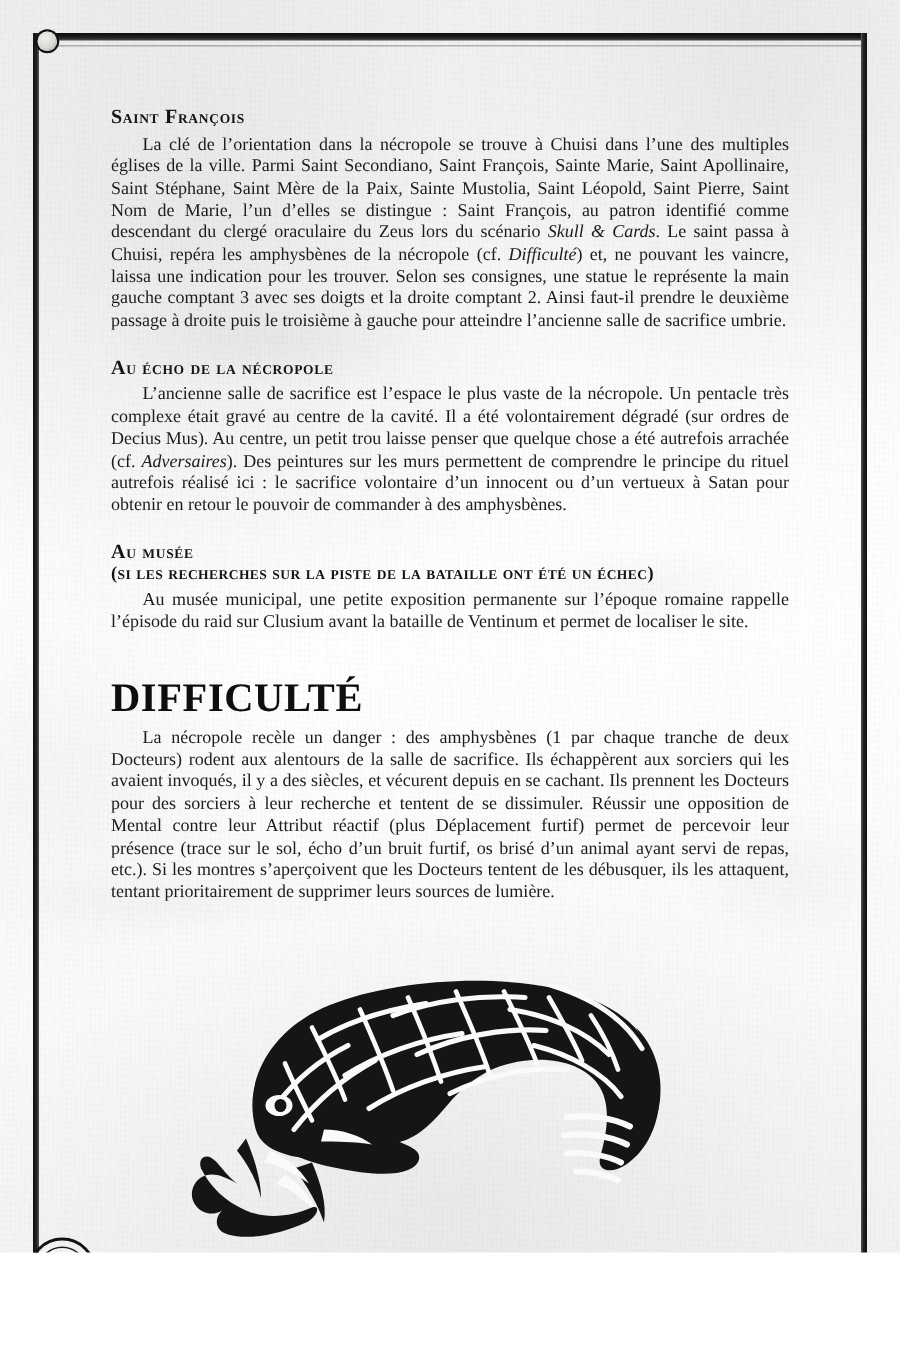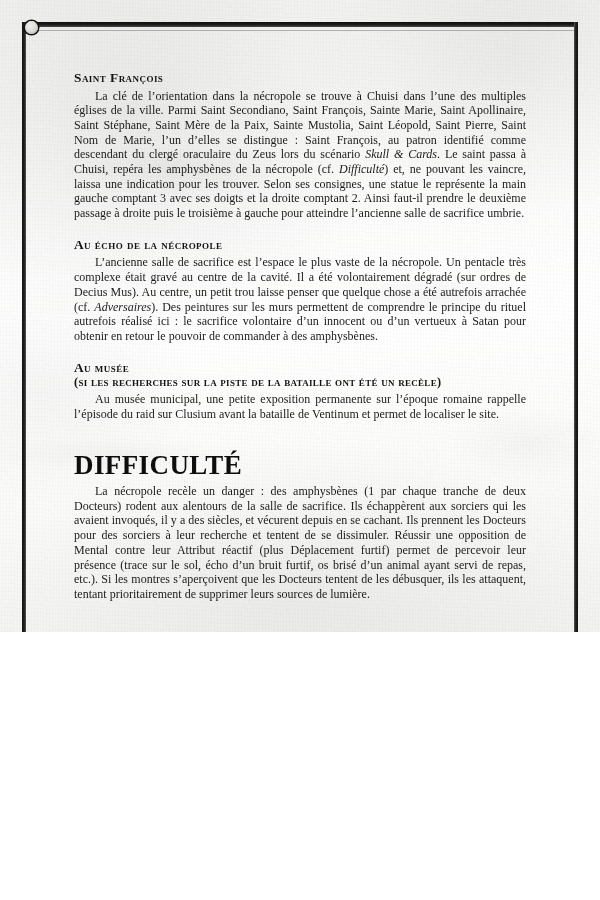--- a/index.html
+++ b/index.html
@@ -11,21 +11,21 @@
     width: 600px;
     height: 900px;
     overflow: hidden;
     font-family: "Liberation Serif", serif;
   }
 
   
   #page {
     position: relative;
     width: 600px;
-    height: 632px;
+    height: 835px;
     background:
       radial-gradient(ellipse 70% 55% at 22% 18%, rgba(150,150,150,0.16) 0%, rgba(255,255,255,0) 62%),
       radial-gradient(ellipse 60% 45% at 85% 8%, rgba(140,140,140,0.13) 0%, rgba(255,255,255,0) 60%),
       radial-gradient(ellipse 80% 40% at 50% 96%, rgba(160,160,160,0.12) 0%, rgba(255,255,255,0) 65%),
       radial-gradient(ellipse 40% 30% at 8% 62%, rgba(170,170,170,0.10) 0%, rgba(255,255,255,0) 60%),
       linear-gradient(176deg, #f3f3f1 0%, #fbfbfa 26%, #ffffff 52%, #fafaf8 78%, #f2f2f0 100%);
     overflow: hidden;
   }
 
   
@@ -216,21 +216,21 @@
     </div>
 
     <div class="blk">
       <h2 class="sec">Au écho de la nécropole</h2>
       <p class="body">L’ancienne salle de sacrifice est l’espace le plus vaste de la nécropole. Un pentacle très complexe était gravé au centre de la cavité. Il a été volontairement dégradé (sur ordres de Decius Mus). Au centre, un petit trou laisse penser que quelque chose a été autrefois arrachée (cf. <em>Adversaires</em>). Des peintures sur les murs permettent de comprendre le principe du rituel autrefois réalisé ici : le sacrifice volontaire d’un innocent ou d’un vertueux à Satan pour obtenir en retour le pouvoir de commander à des amphysbènes.</p>
     </div>
 
     <div class="blk wide">
       <h2 class="sec">
         <span>Au musée</span>
-        <span class="sub">(si les recherches sur la piste de la bataille ont été un recèle)</span>
+        <span class="sub">(si les recherches sur la piste de la bataille ont été un échec)</span>
       </h2>
       <p class="body">Au musée municipal, une petite exposition permanente sur l’époque romaine rappelle l’épisode du raid sur Clusium avant la bataille de Ventinum et permet de localiser le site.</p>
     </div>
 
     <div class="spacer-lg"></div>
 
     <div class="blk">
       <h1 class="big">DIFFICULTÉ</h1>
       <p class="body">La nécropole recèle un danger : des amphysbènes (1 par chaque tranche de deux Docteurs) rodent aux alentours de la salle de sacrifice. Ils échappèrent aux sorciers qui les avaient invoqués, il y a des siècles, et vécurent depuis en se cachant. Ils prennent les Docteurs pour des sorciers à leur recherche et tentent de se dissimuler. Réussir une opposition de Mental contre leur Attribut réactif (plus Déplacement furtif) permet de percevoir leur présence (trace sur le sol, écho d’un bruit furtif, os brisé d’un animal ayant servi de repas, etc.). Si les montres s’aperçoivent que les Docteurs tentent de les débusquer, ils les attaquent, tentant prioritairement de supprimer leurs sources de lumière.</p>
     </div>

